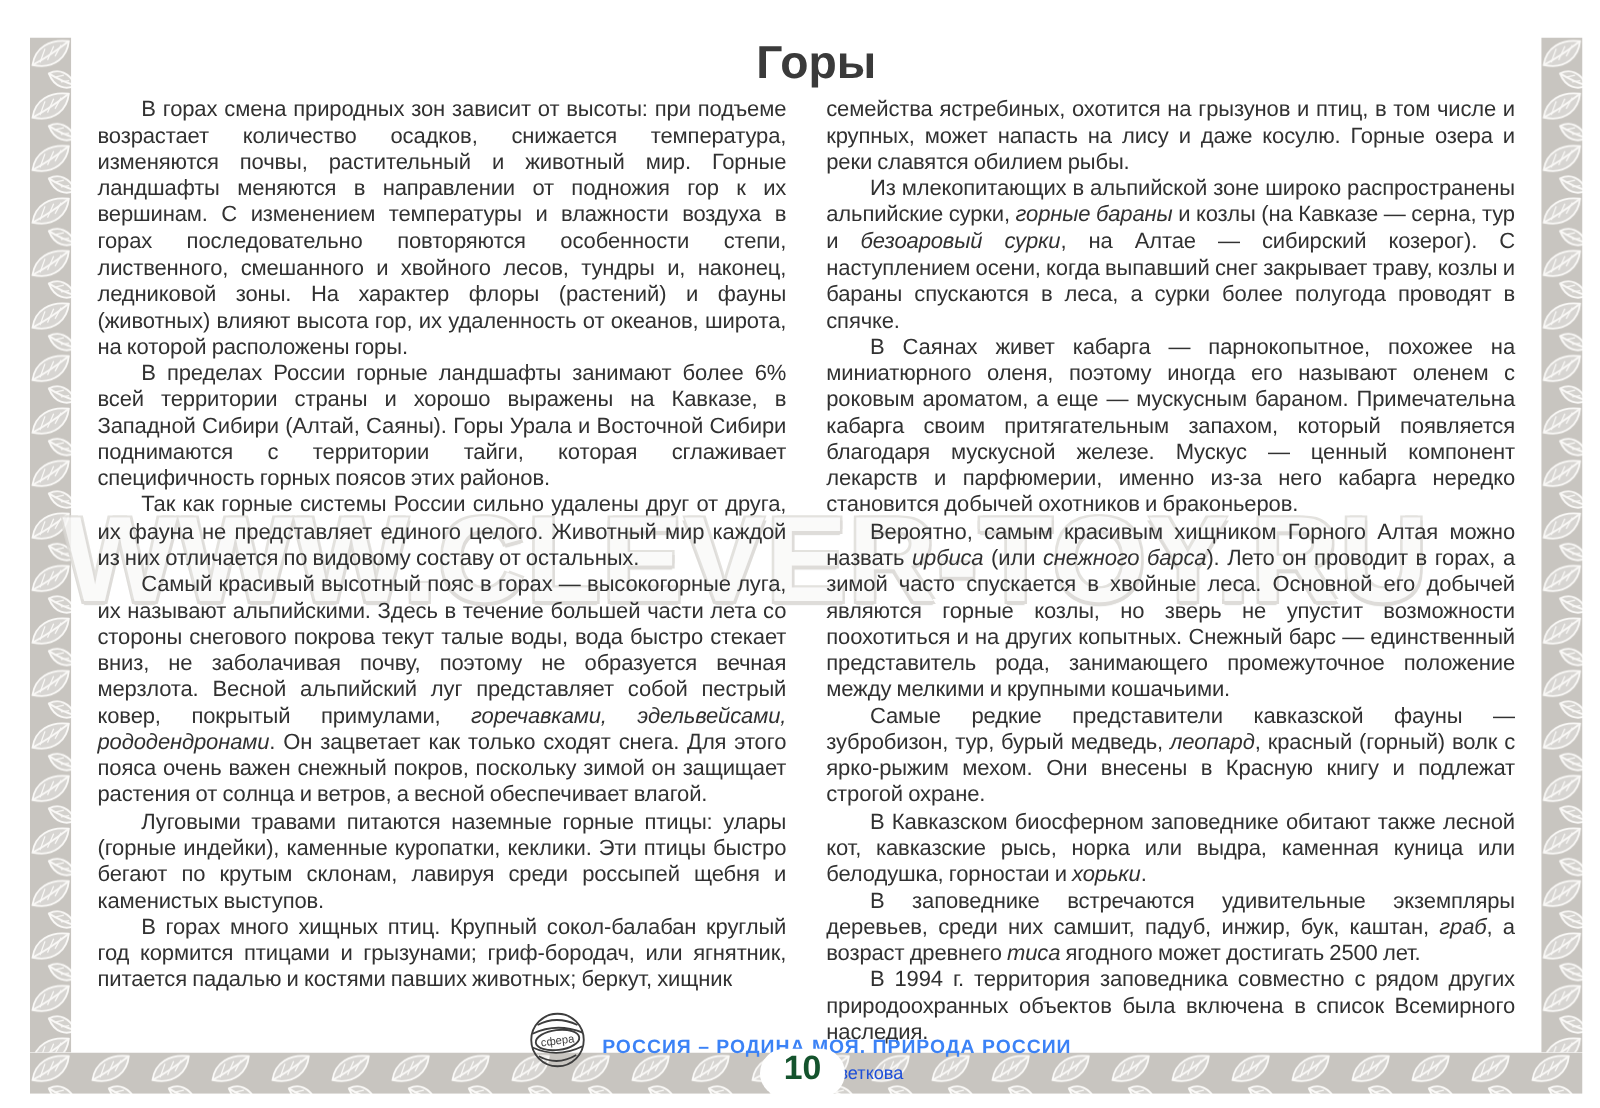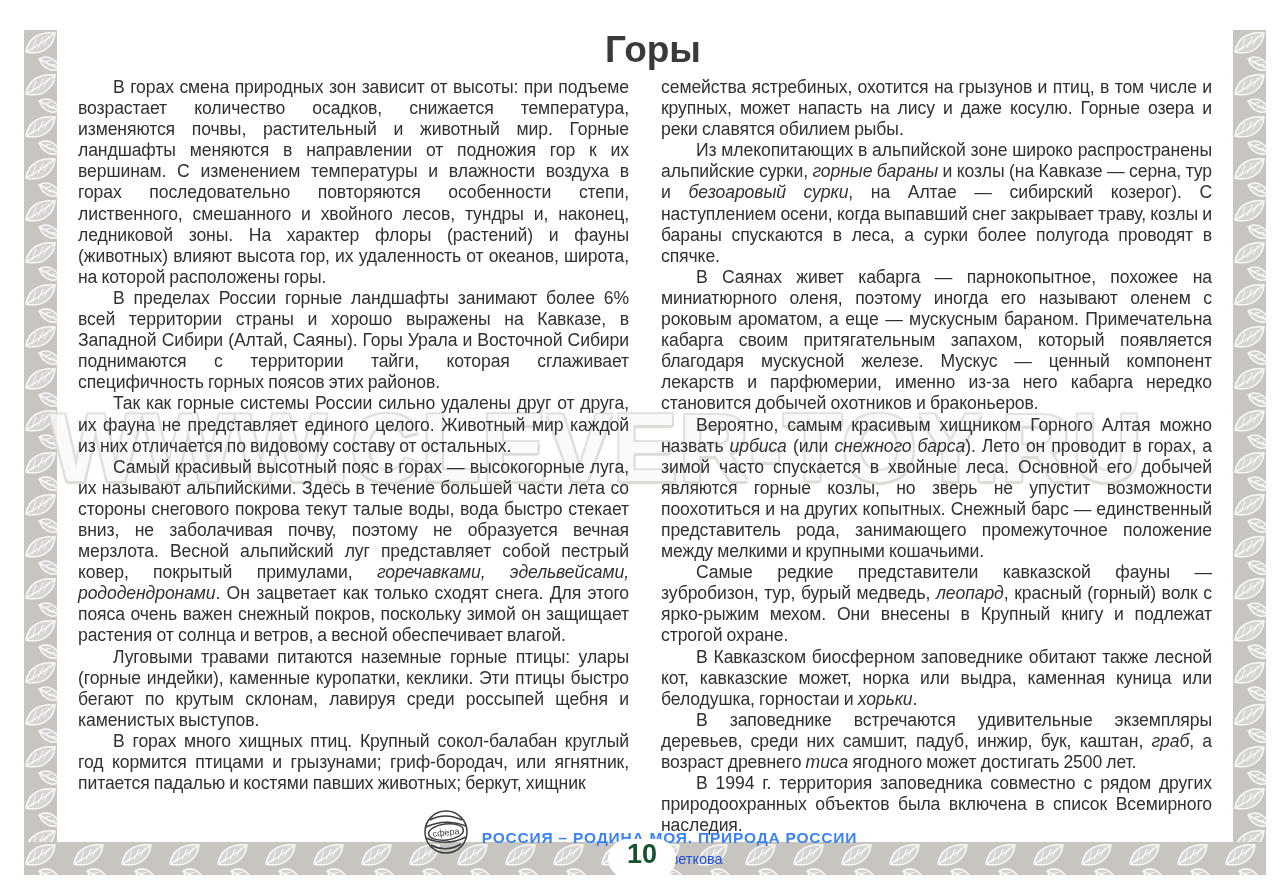--- a/index.html
+++ b/index.html
@@ -101,22 +101,22 @@
         <p><span>Так как горные системы России сильно удалены друг от друга, их фауна не представляет единого целого. Животный мир каждой из них отличается по видовому составу от остальных.</span></p>
         <p><span>Самый красивый высотный пояс в горах — высокогорные луга, их называют альпийскими. Здесь в течение большей части лета со стороны снегового покрова текут талые воды, вода быстро стекает вниз, не заболачивая почву, поэтому не образуется вечная мерзлота. Весной альпийский луг представляет собой пестрый ковер, покрытый примулами, </span><i>горечавками, эдельвейсами, рододендронами</i><span>. Он зацветает как только сходят снега. Для этого пояса очень важен снежный покров, поскольку зимой он защищает растения от солнца и ветров, а весной обеспечивает влагой.</span></p>
         <p><span>Луговыми травами питаются наземные горные птицы: улары (горные индейки), каменные куропатки, кеклики. Эти птицы быстро бегают по крутым склонам, лавируя среди россыпей щебня и каменистых выступов.</span></p>
         <p><span>В горах много хищных птиц. Крупный сокол-балабан круглый год кормится птицами и грызунами; гриф-бородач, или ягнятник, питается падалью и костями павших животных; беркут, хищник</span></p>
       </div>
     <div class="col" id="col-right">
         <p class="no-indent"><span>семейства ястребиных, охотится на грызунов и птиц, в том числе и крупных, может напасть на лису и даже косулю. Горные озера и реки славятся обилием рыбы.</span></p>
         <p><span>Из млекопитающих в альпийской зоне широко распространены альпийские сурки, </span><i>горные бараны</i><span> и козлы (на Кавказе — серна, тур и </span><i>безоаровый сурки</i><span>, на Алтае — сибирский козерог). С наступлением осени, когда выпавший снег закрывает траву, козлы и бараны спускаются в леса, а сурки более полугода проводят в спячке.</span></p>
         <p><span>В Саянах живет кабарга — парнокопытное, похожее на миниатюрного оленя, поэтому иногда его называют оленем с роковым ароматом, а еще — мускусным бараном. Примечательна кабарга своим притягательным запахом, который появляется благодаря мускусной железе. Мускус — ценный компонент лекарств и парфюмерии, именно из-за него кабарга нередко становится добычей охотников и браконьеров.</span></p>
         <p><span>Вероятно, самым красивым хищником Горного Алтая можно назвать </span><i>ирбиса</i><span> (или </span><i>снежного барса</i><span>). Лето он проводит в горах, а зимой часто спускается в хвойные леса. Основной его добычей являются горные козлы, но зверь не упустит возможности поохотиться и на других копытных. Снежный барс — единственный представитель рода, занимающего промежуточное положение между мелкими и крупными кошачьими.</span></p>
-        <p><span>Самые редкие представители кавказской фауны — зубробизон, тур, бурый медведь, </span><i>леопард</i><span>, красный (горный) волк с ярко-рыжим мехом. Они внесены в Крупный книгу и подлежат строгой охране.</span></p>
-        <p><span>В Кавказском биосферном заповеднике обитают также лесной кот, кавказские может, норка или выдра, каменная куница или белодушка, горностаи и </span><i>хорьки</i><span>.</span></p>
+        <p><span>Самые редкие представители кавказской фауны — зубробизон, тур, бурый медведь, </span><i>леопард</i><span>, красный (горный) волк с ярко-рыжим мехом. Они внесены в Красную книгу и подлежат строгой охране.</span></p>
+        <p><span>В Кавказском биосферном заповеднике обитают также лесной кот, кавказские рысь, норка или выдра, каменная куница или белодушка, горностаи и </span><i>хорьки</i><span>.</span></p>
         <p><span>В заповеднике встречаются удивительные экземпляры деревьев, среди них самшит, падуб, инжир, бук, каштан, </span><i>граб</i><span>, а возраст древнего </span><i>тиса</i><span> ягодного может достигать 2500 лет.</span></p>
         <p><span>В 1994 г. территория заповедника совместно с рядом других природоохранных объектов была включена в список Всемирного наследия.</span></p>
       </div>
   </div>
 
   <div class="footer">
     <svg width="46" height="46" viewBox="0 0 46 46">
       <g fill="none" stroke="#3d3d3d" stroke-width="1.5">
         <circle cx="23" cy="23" r="21"></circle>
         <path d="M7,11 Q22,3 39,11"></path>

